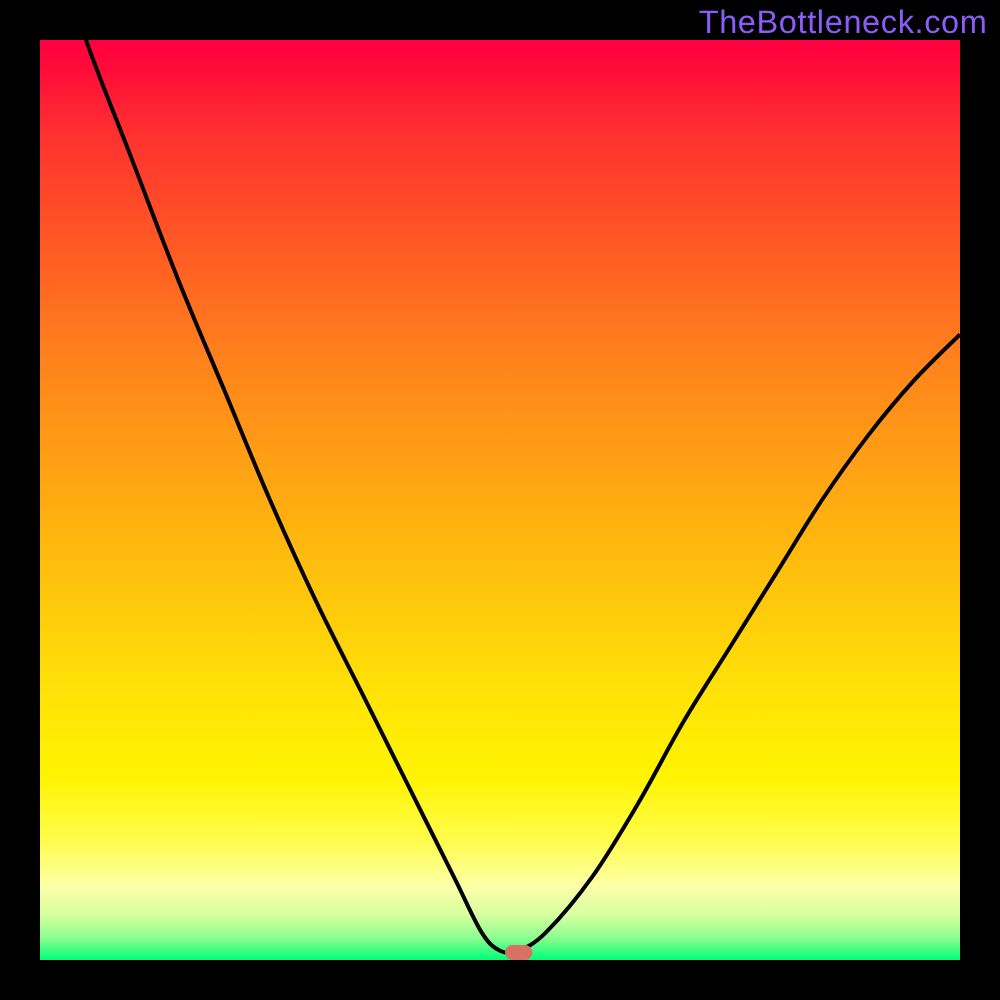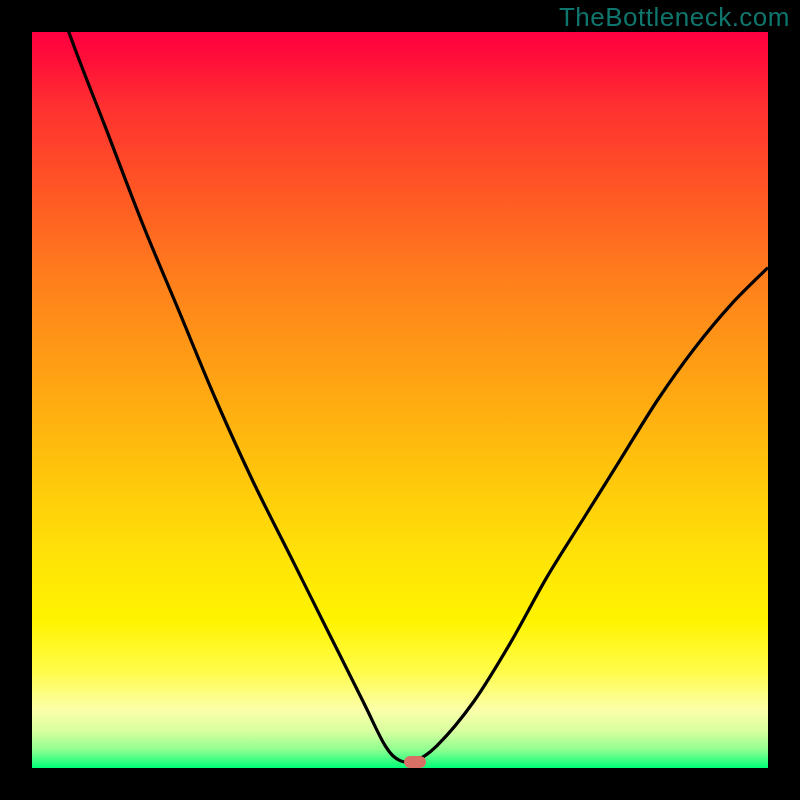--- a/index.html
+++ b/index.html
@@ -14,21 +14,21 @@
   .frame {
     position: relative;
     width: 800px;
     height: 800px;
     background: #000000;
   }
   .watermark {
     position: absolute;
     top: 2px;
     right: 10px;
-    color: #0f766e;
+    color: #8b5cf6;
     font-size: 26px;
     font-weight: 500;
     letter-spacing: 0.5px;
     z-index: 10;
     text-align: right;
   }
   .plot-area {
     position: absolute;
     left: 32px;
     top: 32px;

